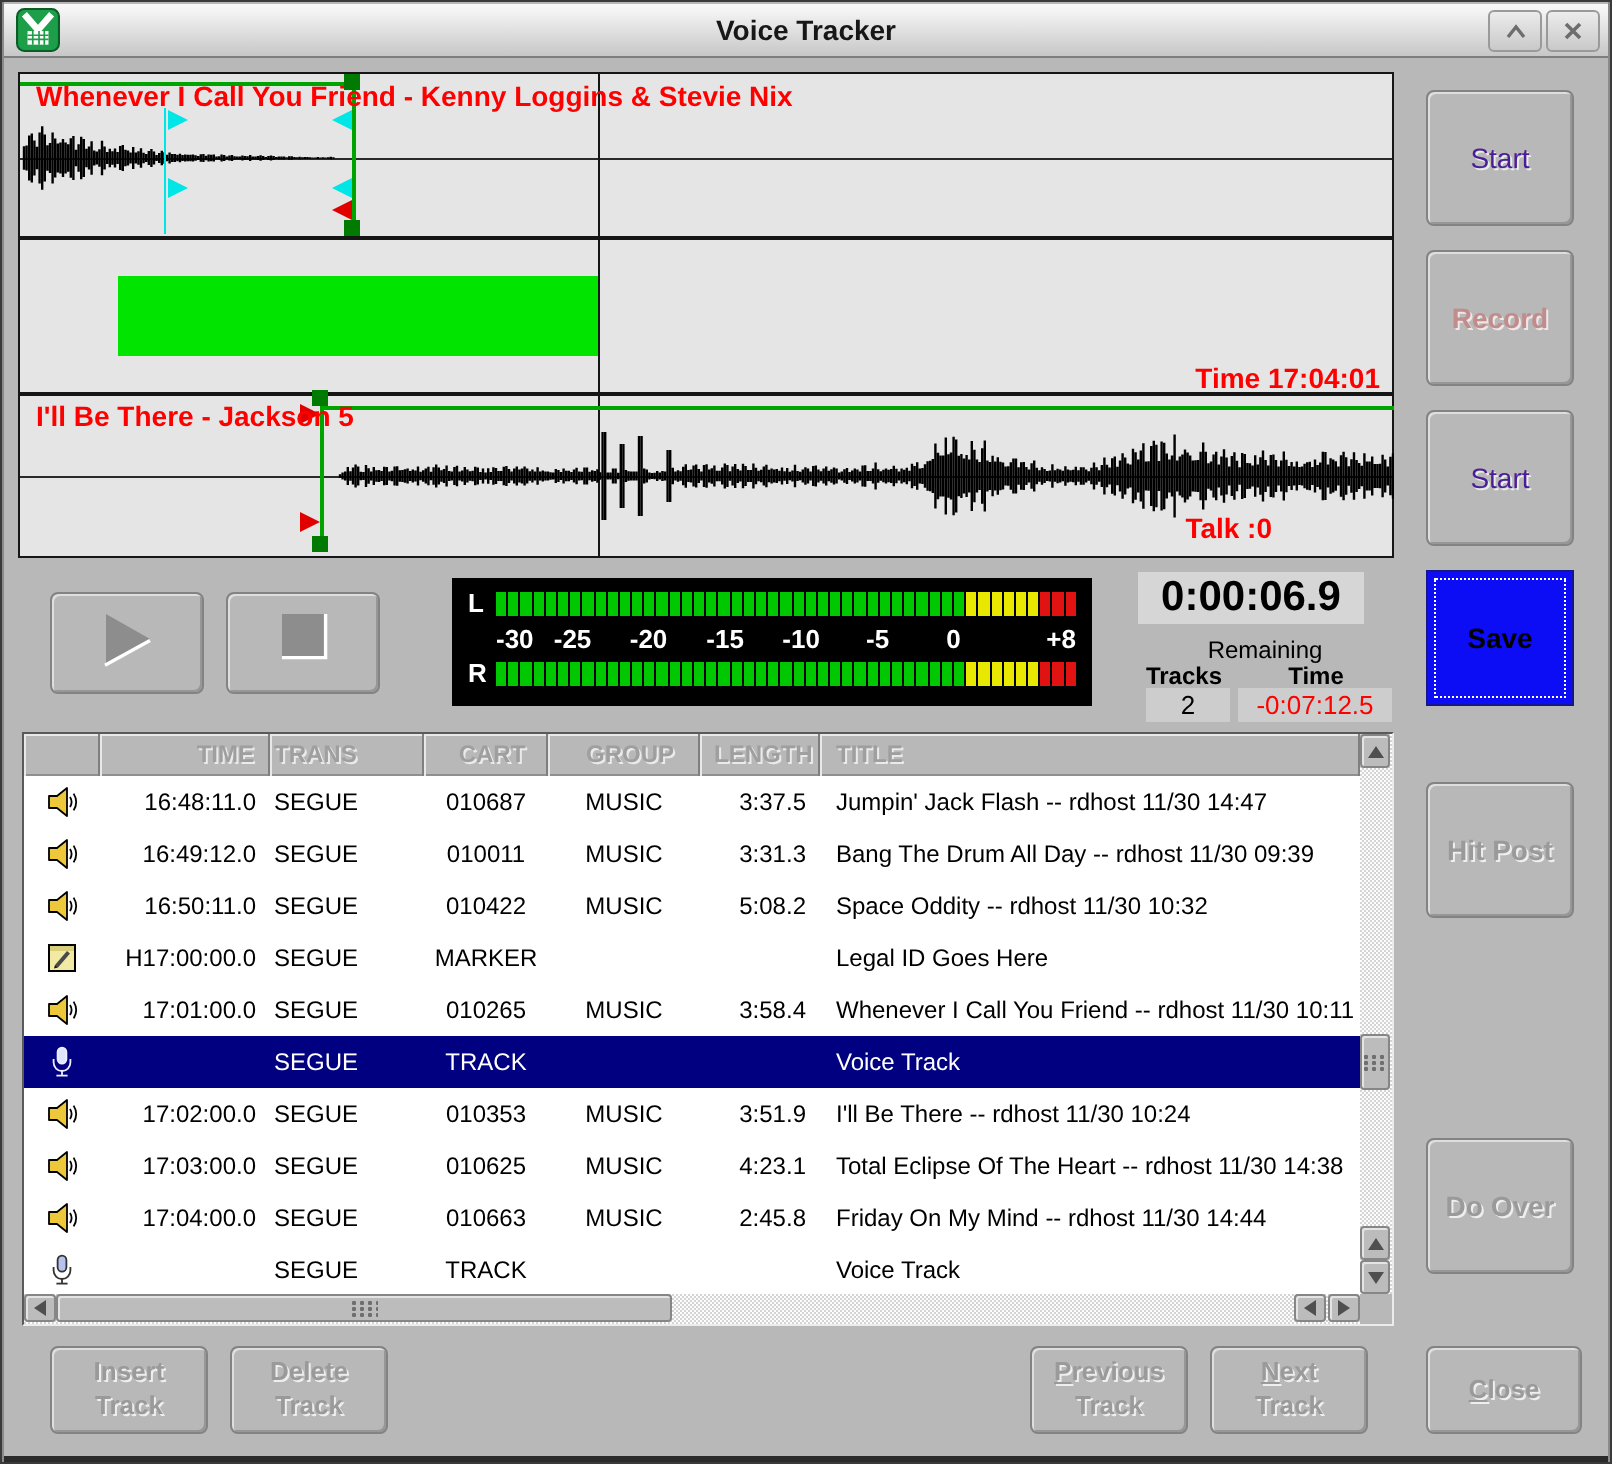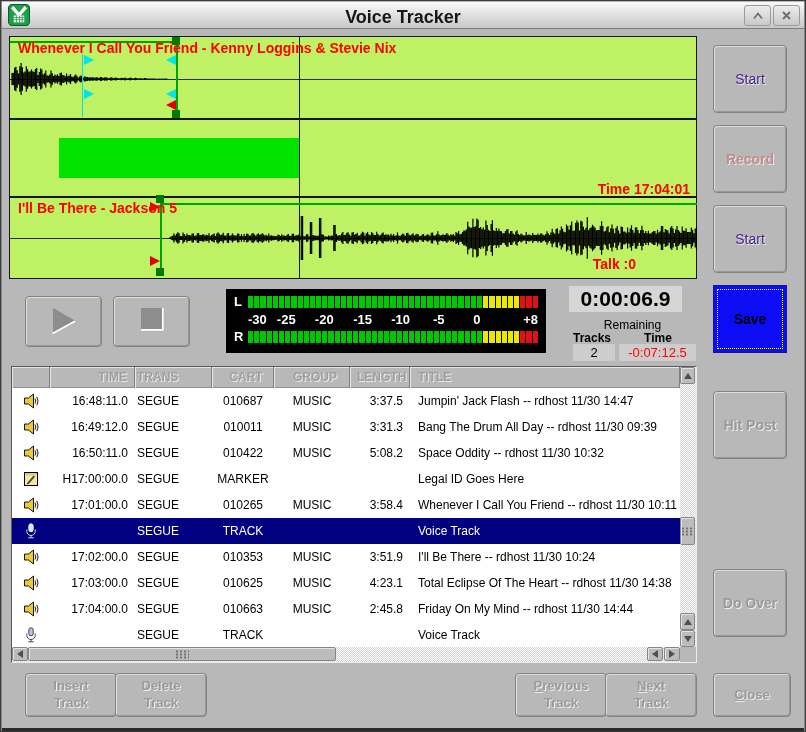--- a/index.html
+++ b/index.html
@@ -7,27 +7,27 @@
   #window {
     position:relative; width:806px; height:732px; background:#b8b8b8;
     border:1px solid #3a3a3a; overflow:hidden;
     box-shadow: inset 1px 0 0 #8a8a8a, inset -1px 0 0 #8a8a8a, inset 0 -3px 0 #2a2a2a;
   }
   
   #titlebar { position:absolute; left:1px; top:1px; right:1px; height:27px;
     background:linear-gradient(#fafafa,#c7c7c7); border-bottom:1px solid #7e7e7e; }
   #titlebar .logo { position:absolute; left:6px; top:2px; width:22px; height:22px; }
   #titlebar .ttl { position:absolute; left:0; right:0; top:5px; text-align:center;
-    font-size:18px; font-weight:bold; color:#171717; }
+    font-size:14px; font-weight:bold; color:#171717; }
   .winbtns { position:absolute; right:4px; top:3px; display:flex; gap:2px; }
   .winbtn { width:27px; height:21px; border:1px solid #9a9a9a; border-radius:3px;
     background:linear-gradient(#ececec,#c9c9c9); display:flex; align-items:center; justify-content:center; }
   
   #wave { position:absolute; left:8px; top:35px; width:688px; height:243px;
-    background:#bef264; border:1px solid #161616; }
+    background:#e5e5e5; border:1px solid #161616; }
   .lane-sep { position:absolute; left:0; width:100%; height:2px; background:#161616; }
   .cline { position:absolute; left:0; width:100%; height:1px; background:#2a2a2a; }
   .vdiv  { position:absolute; width:1px; background:#161616; top:0; height:100%; }
   .wtitle { position:absolute; font-size:14px; font-weight:bold; color:#f00; white-space:nowrap; z-index:5; }
   .wlabel { position:absolute; font-size:14px; font-weight:bold; color:#f00; text-align:right; z-index:5; }
   .gline { position:absolute; background:#00a400; z-index:3; }
   .gsq   { position:absolute; width:8px; height:8px; background:#007a00; z-index:4; }
   .cyline{ position:absolute; width:1px; background:#00e5e5; z-index:3; }
   .tri-r { position:absolute; width:0; height:0; border-top:5px solid transparent;
            border-bottom:5px solid transparent; border-left:10px solid #00e5e5; z-index:4; }
@@ -55,21 +55,21 @@
   
   #elapsed { position:absolute; left:568px; top:285px; width:113px; height:26px;
     background:#d6d6d6; font-size:21px; font-weight:bold; color:#000;
     text-align:center; line-height:26px; }
   .stext { position:absolute; font-size:12px; color:#000; text-align:center; }
   .sbox  { position:absolute; top:343px; height:17px; background:#cdcdcd;
     font-size:13px; text-align:center; line-height:17px; }
   
   .sbtn { position:absolute; left:712px; width:74px; height:68px; font-size:14px;
     display:flex; align-items:center; justify-content:center; text-align:center; }
-  .bbtn { position:absolute; top:672px; width:92px; height:44px; font-size:13px;
+  .bbtn { position:absolute; top:672px; width:79px; height:44px; font-size:13px;
     display:flex; align-items:center; justify-content:center; text-align:center; }
   .dis      { color:#9a9a9a; text-shadow:1px 1px 0 #eeeeee; font-weight:bold; }
   .dis-grn  { color:#4c1d95; text-shadow:1px 1px 0 #e6efe6; font-weight:normal; }
   .dis-red  { color:#c08c8c; text-shadow:1px 1px 0 #efe6e6; font-weight:bold; }
   .lbl { display:block; width:62px; line-height:1.3; }
   .ul .lbl::first-letter { text-decoration:underline; }
   #save-btn { background:#0c0cf5; border:1px solid #16168c; box-shadow:none; position:absolute; }
   #save-btn .lbl { color:#000; font-weight:bold; }
   #save-btn::after { content:""; position:absolute; inset:3px; border:1px dotted #fff; }
   

